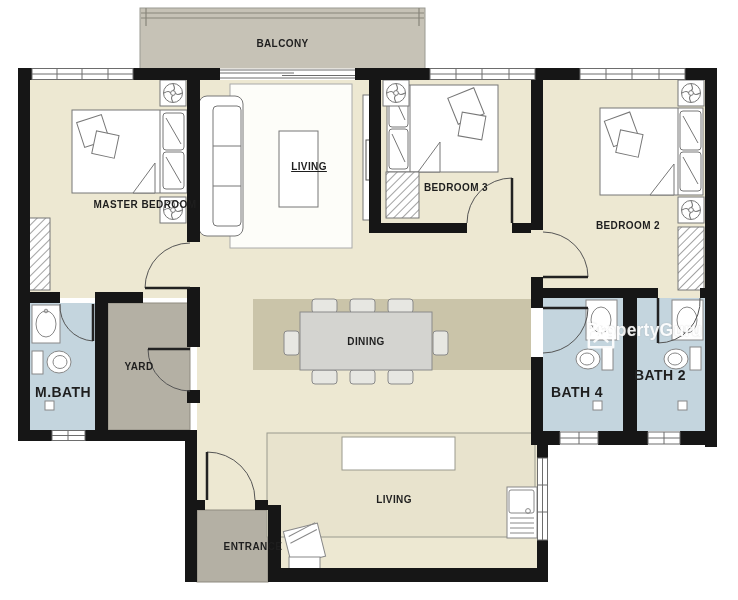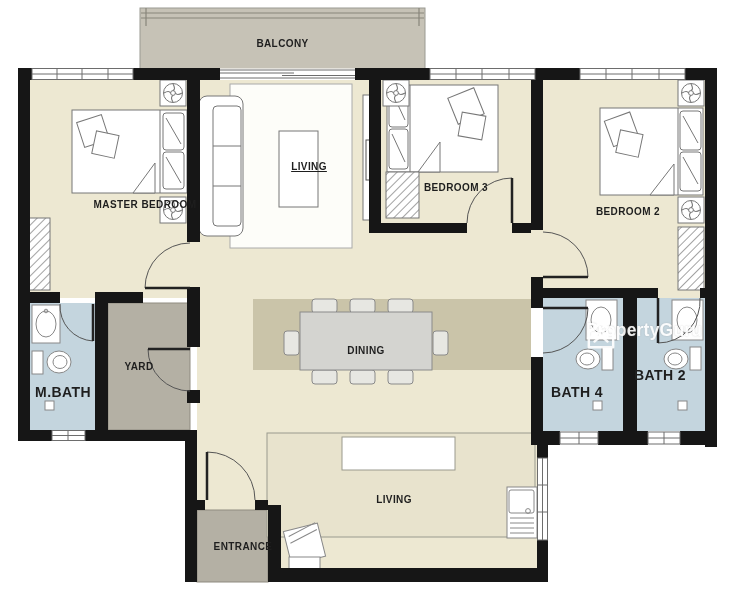--- a/index.html
+++ b/index.html
@@ -285,28 +285,28 @@
       <path d="M207,452 A48,48 0 0 1 255,500" stroke="#555" stroke-width="1"></path>
       <line x1="207" y1="452" x2="207" y2="500" stroke="#222" stroke-width="2.5"></line>
     </g>
   </g>
 </svg>
 
 <div class="room-label" style="left:140px;top:38px;width:285px;">BALCONY</div>
 <div class="room-label" style="left:18px;top:199px;width:160px;padding-left:47px;">MASTER BEDROOM</div>
 <div class="room-label" style="left:273px;top:161px;width:72px;text-decoration:underline;">LIVING</div>
 <div class="room-label" style="left:396px;top:182px;width:120px;">BEDROOM 3</div>
-<div class="room-label" style="left:568px;top:206px;width:120px;">BEDROOM 2</div>
+<div class="room-label" style="left:568px;top:220px;width:120px;">BEDROOM 2</div>
 <div class="room-label small" style="left:30px;top:387px;width:66px;">M.BATH</div>
 <div class="room-label" style="left:106px;top:361px;width:66px;">YARD</div>
-<div class="room-label" style="left:316px;top:336px;width:100px;margin-top:9px;">DINING</div>
+<div class="room-label" style="left:316px;top:336px;width:100px;">DINING</div>
 <div class="room-label small" style="left:541px;top:387px;width:72px;">BATH 4</div>
 <div class="room-label small" style="left:628px;top:370px;width:64px;">BATH 2</div>
 <div class="room-label" style="left:352px;top:494px;width:84px;">LIVING</div>
-<div class="room-label" style="left:197px;top:541px;width:92px;">ENTRANCE</div>
+<div class="room-label" style="left:207px;top:541px;width:92px;">ENTRANCE</div>
 
 <div class="watermark">
   <svg width="30" height="30" viewBox="0 0 32 32">
     <path d="M16 3 L29 13 L29 29 L3 29 L3 13 Z" fill="none" stroke="#ffffff" stroke-width="2.6" stroke-linejoin="round"></path>
     <path d="M9 17 L16 11 L23 17" fill="none" stroke="#ffffff" stroke-width="2.6" stroke-linecap="round" stroke-linejoin="round"></path>
     <path d="M9 23 L16 17 L23 23" fill="none" stroke="#ffffff" stroke-width="2.6" stroke-linecap="round" stroke-linejoin="round"></path>
   </svg>
   <span class="wm-text">PropertyGuru</span>
 </div>
 

